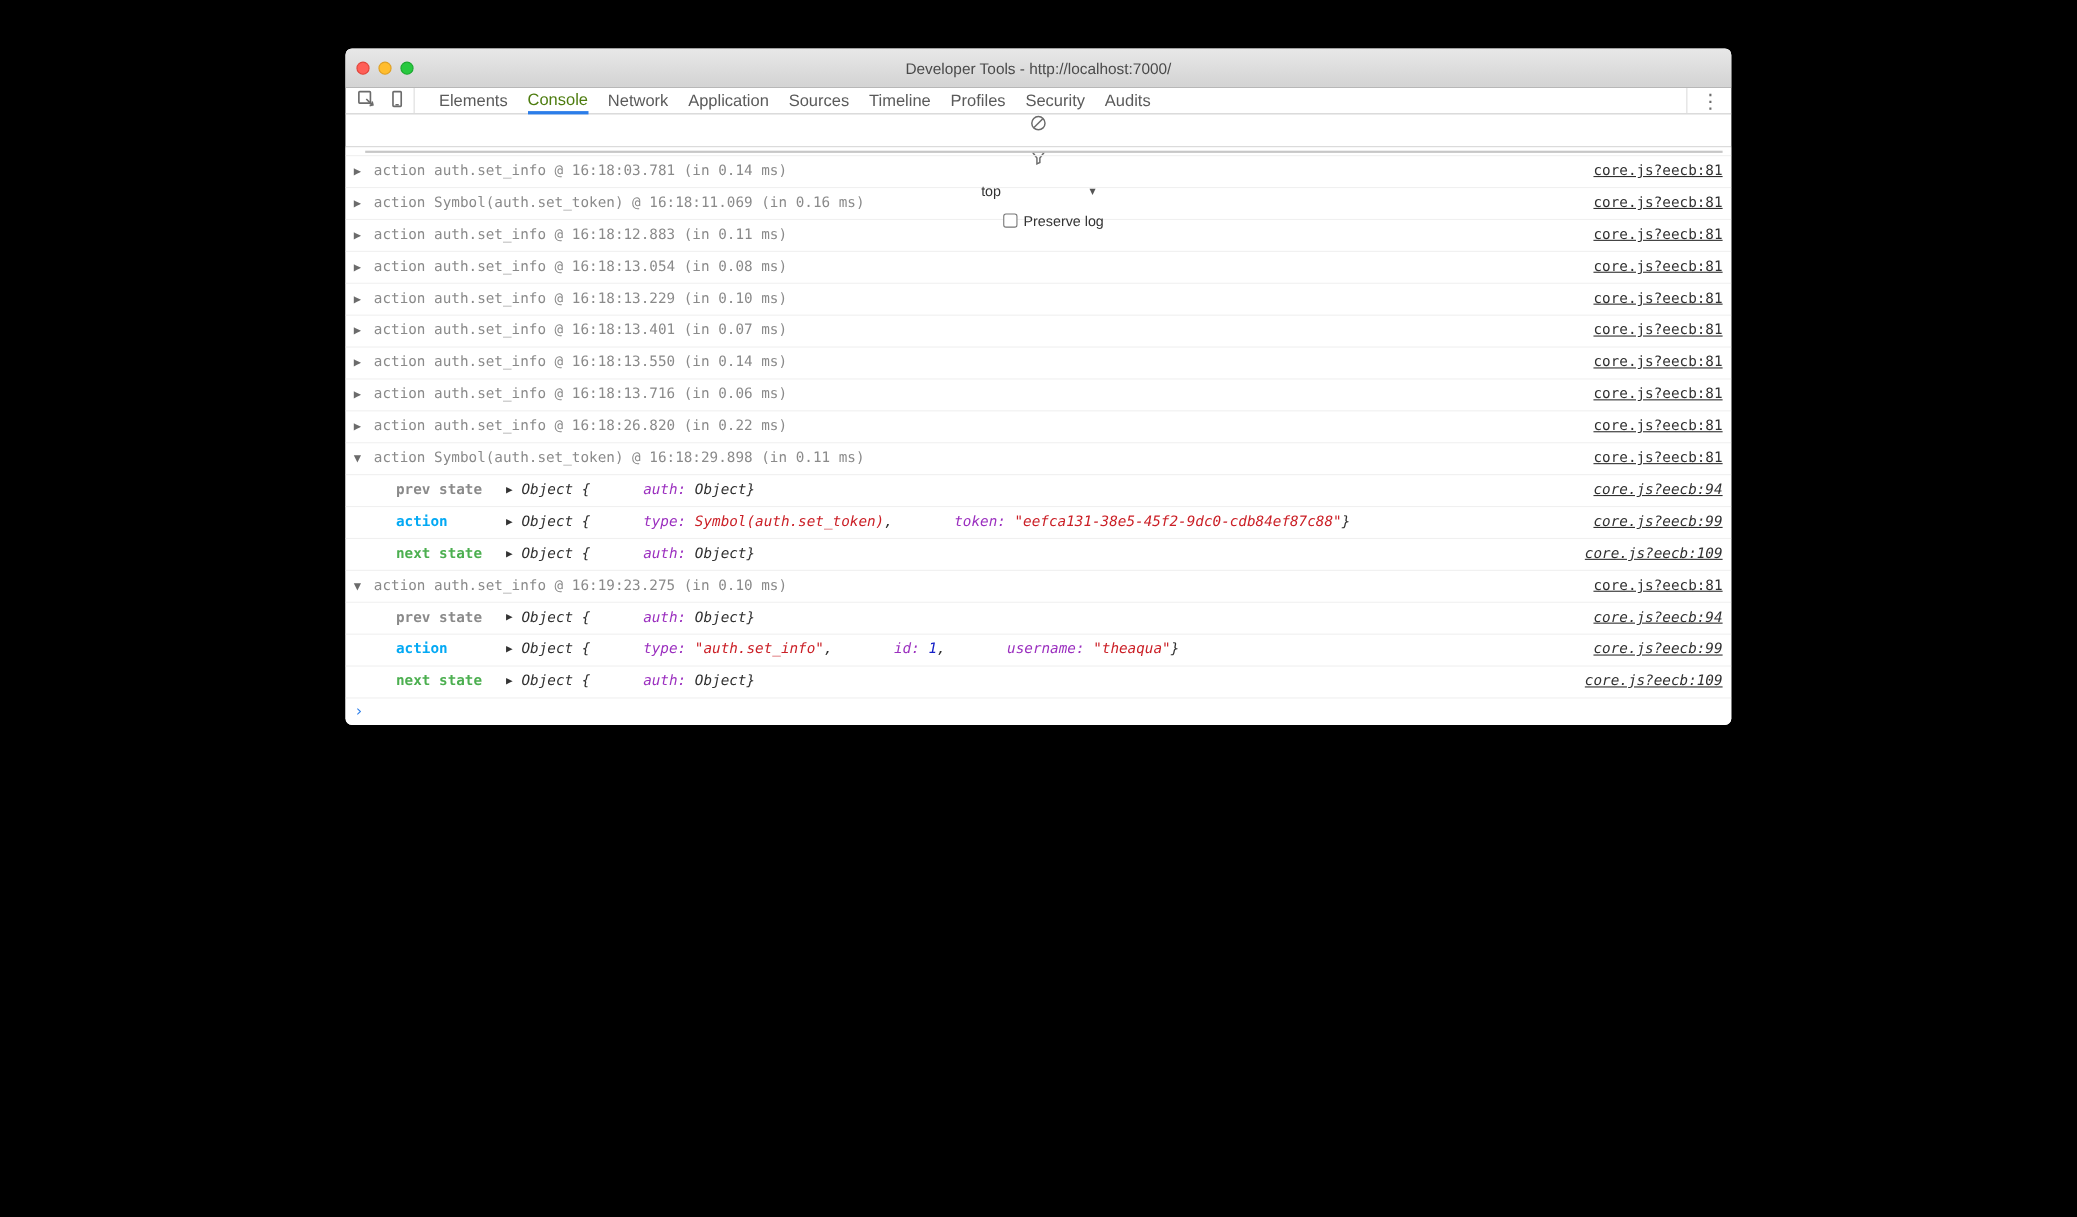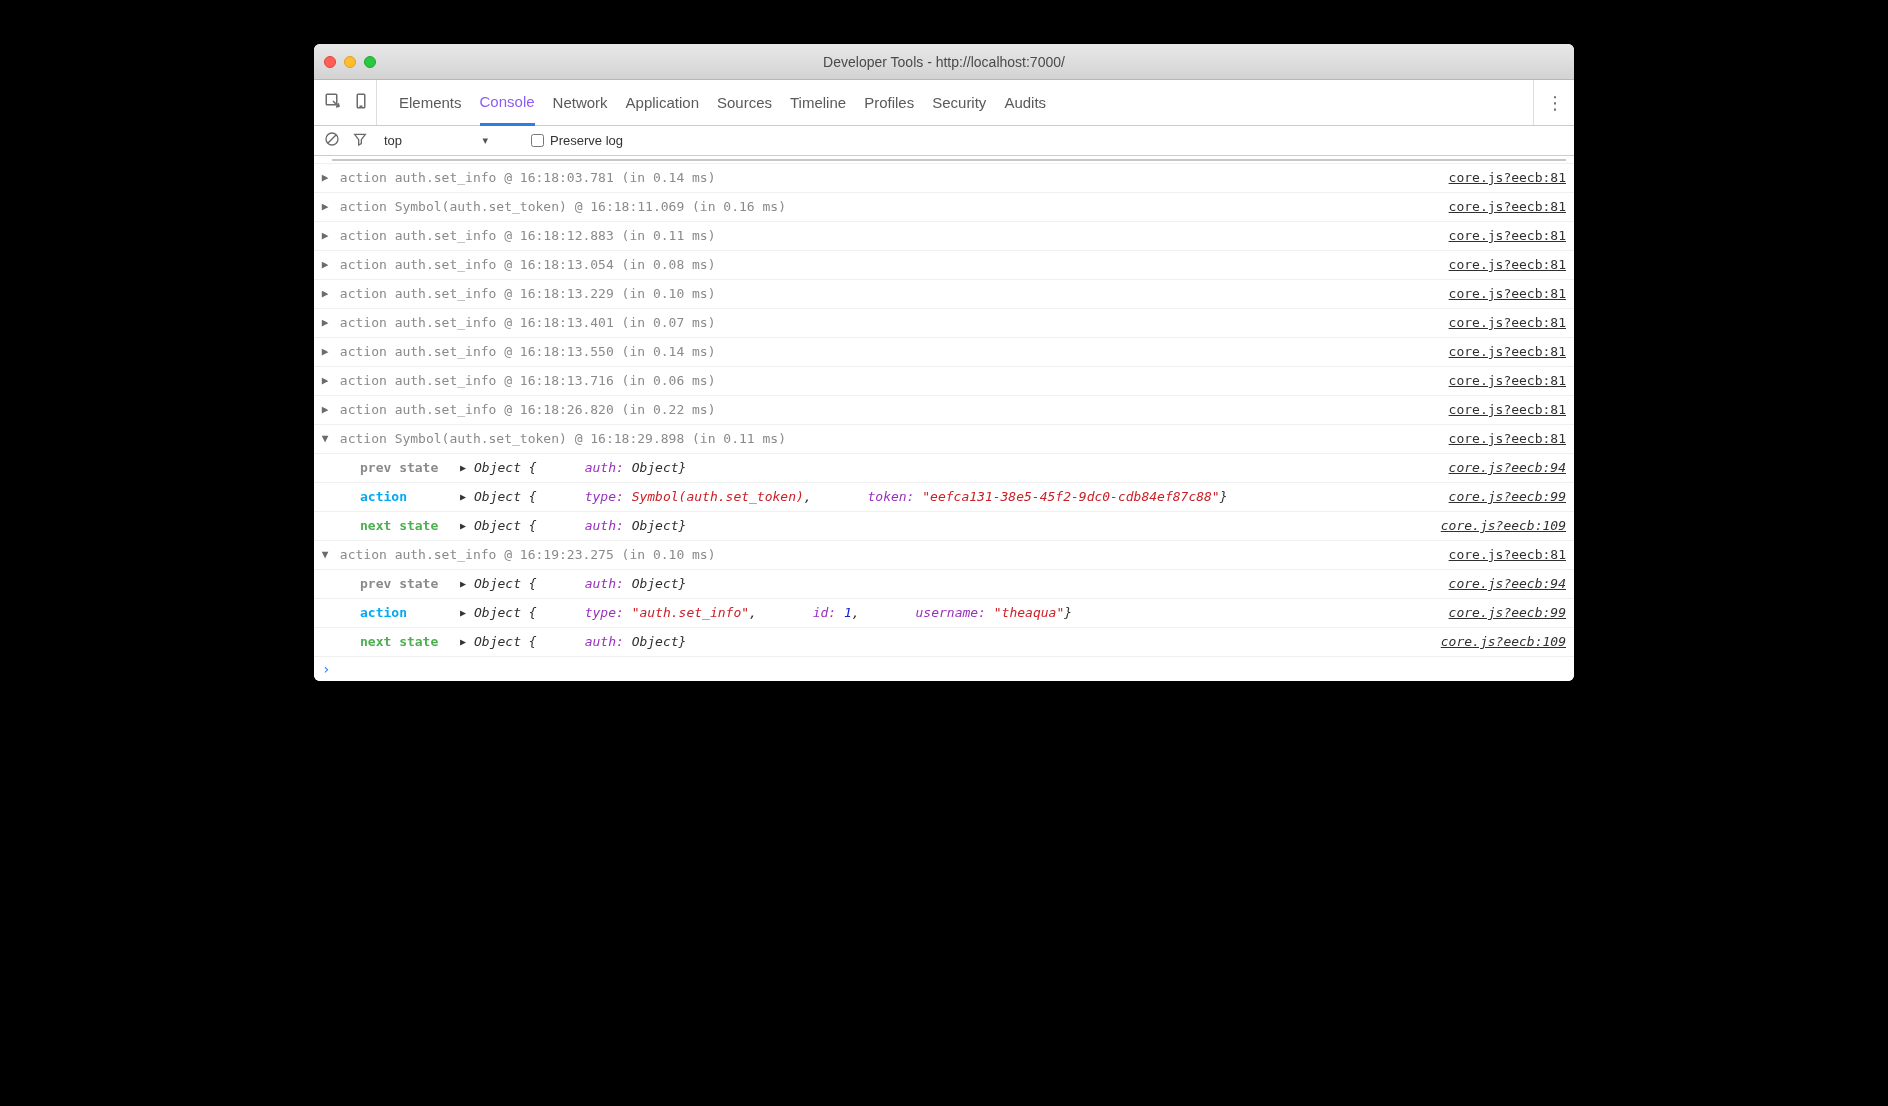--- a/index.html
+++ b/index.html
@@ -32,37 +32,37 @@
   .traffic { display: flex; gap: 8px; }
   .dot { width: 12px; height: 12px; border-radius: 50%; }
   .dot.red { background: #ff5f57; border: 1px solid #e1443a; }
   .dot.yellow { background: #ffbd2e; border: 1px solid #dfa023; }
   .dot.green { background: #28c940; border: 1px solid #1ba82f; }
   .title {
     position: absolute; left: 0; right: 0; text-align: center;
     font-size: 14px; color: #4a4a4a;
   }
   .tabs {
-    height: 46px;
+    height: 24px;
     border-bottom: 1px solid #ccc;
     display: flex; align-items: center;
     padding: 0 10px;
     gap: 18px;
     color: #5a5a5a;
     font-size: 15px;
   }
   .tab-icons { display: flex; gap: 10px; align-items: center; padding-right: 6px; border-right: 1px solid #ddd; height: 100%; margin-right: 4px;}
   .tab-icons svg { width: 18px; height: 18px; stroke: #6b6b6b; fill: none; }
   .tab { cursor: default; height: 100%; display: flex; align-items: center; }
-  .tab.active { color: #8b5cf6; border-bottom: 3px solid #2b7de9; font-weight: 400; margin-bottom: -1px; }
+  .tab.active { color: #4d7c0f; border-bottom: 3px solid #2b7de9; font-weight: 400; margin-bottom: -1px; }
   .kebab { margin-left: auto; font-size: 18px; color: #6b6b6b; border-left: 1px solid #ddd; padding-left: 12px; height: 100%; display: flex; align-items: center;}
   .toolbar {
     height: 30px; border-bottom: 1px solid #ccc;
     display: flex; align-items: center; gap: 12px;
-    padding: 0 10px; font-size: 13px; color: #333;
+    padding: 0 10px; font-size: 13px; color: #333; flex-direction: column;
   }
   .toolbar svg { width: 16px; height: 16px; }
   .ctx {
     display: flex; align-items: center; gap: 6px;
     border: none; background: transparent; font-size: 13px; color: #333;
     padding: 0 90px 0 4px; position: relative;
   }
   .ctx::after { content: "▾"; position: absolute; right: 4px; color: #555; font-size: 11px;}
   .preserve { display: flex; align-items: center; gap: 6px; color: #333; margin-left: 27px;}
   .preserve input { width: 13px; height: 13px; }

